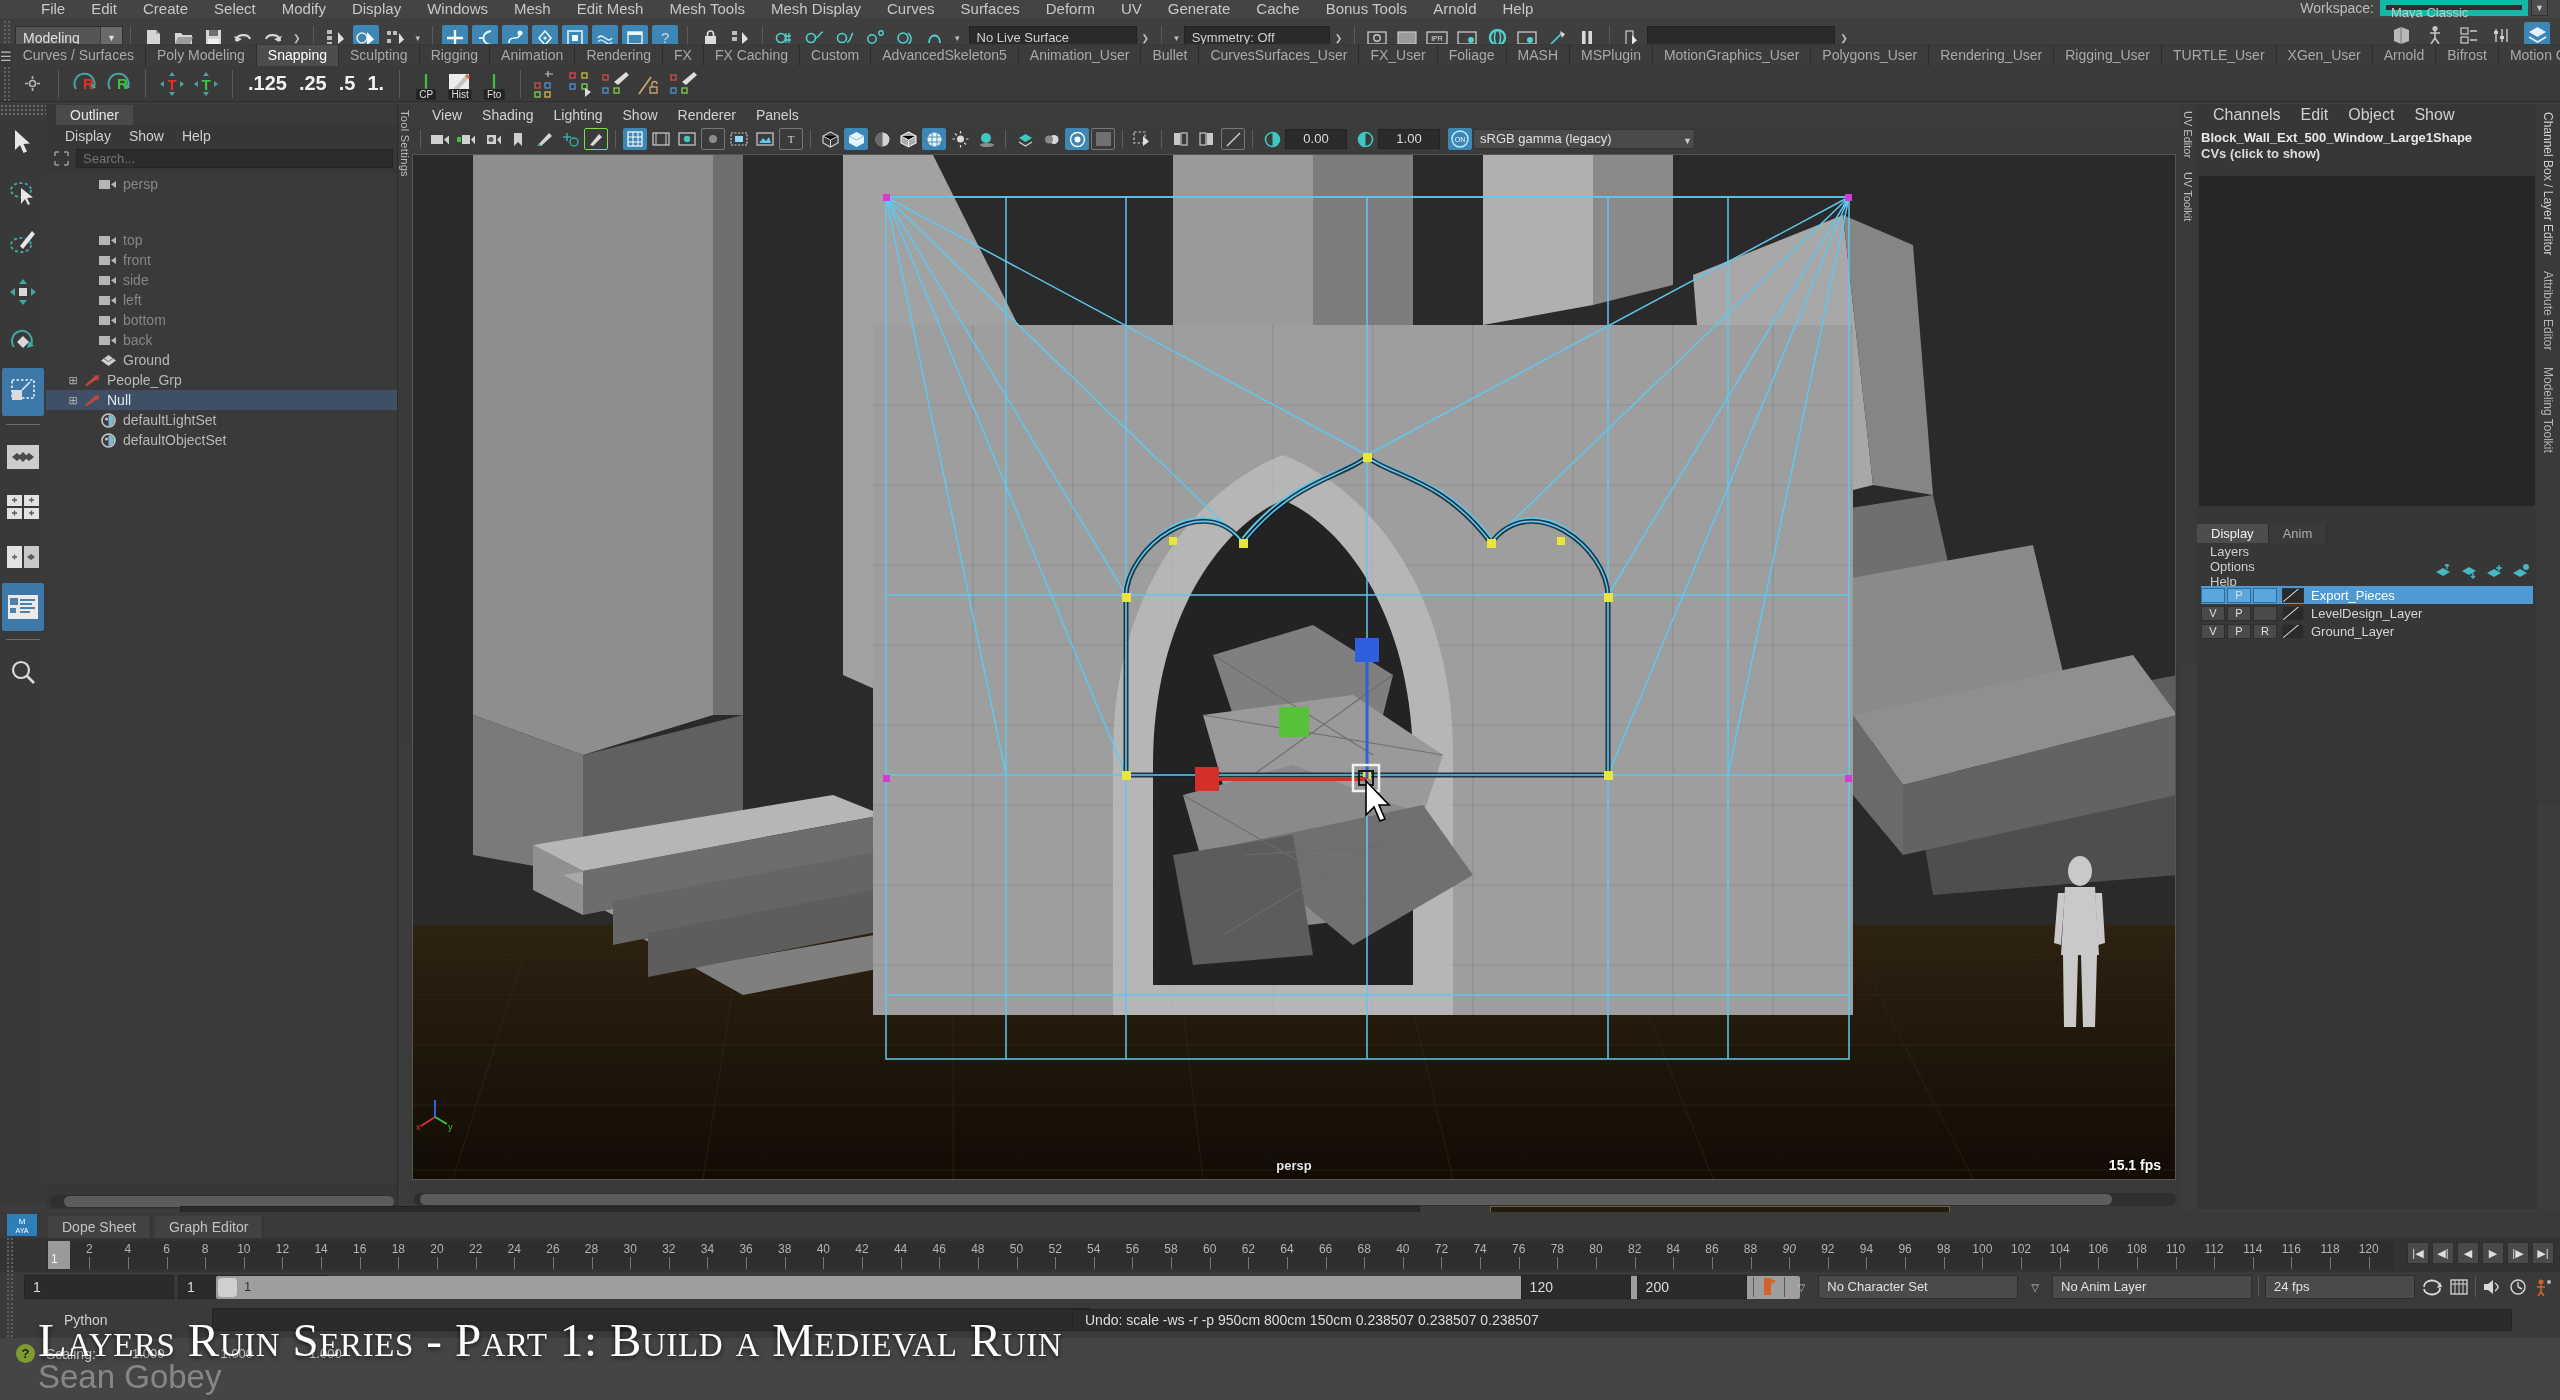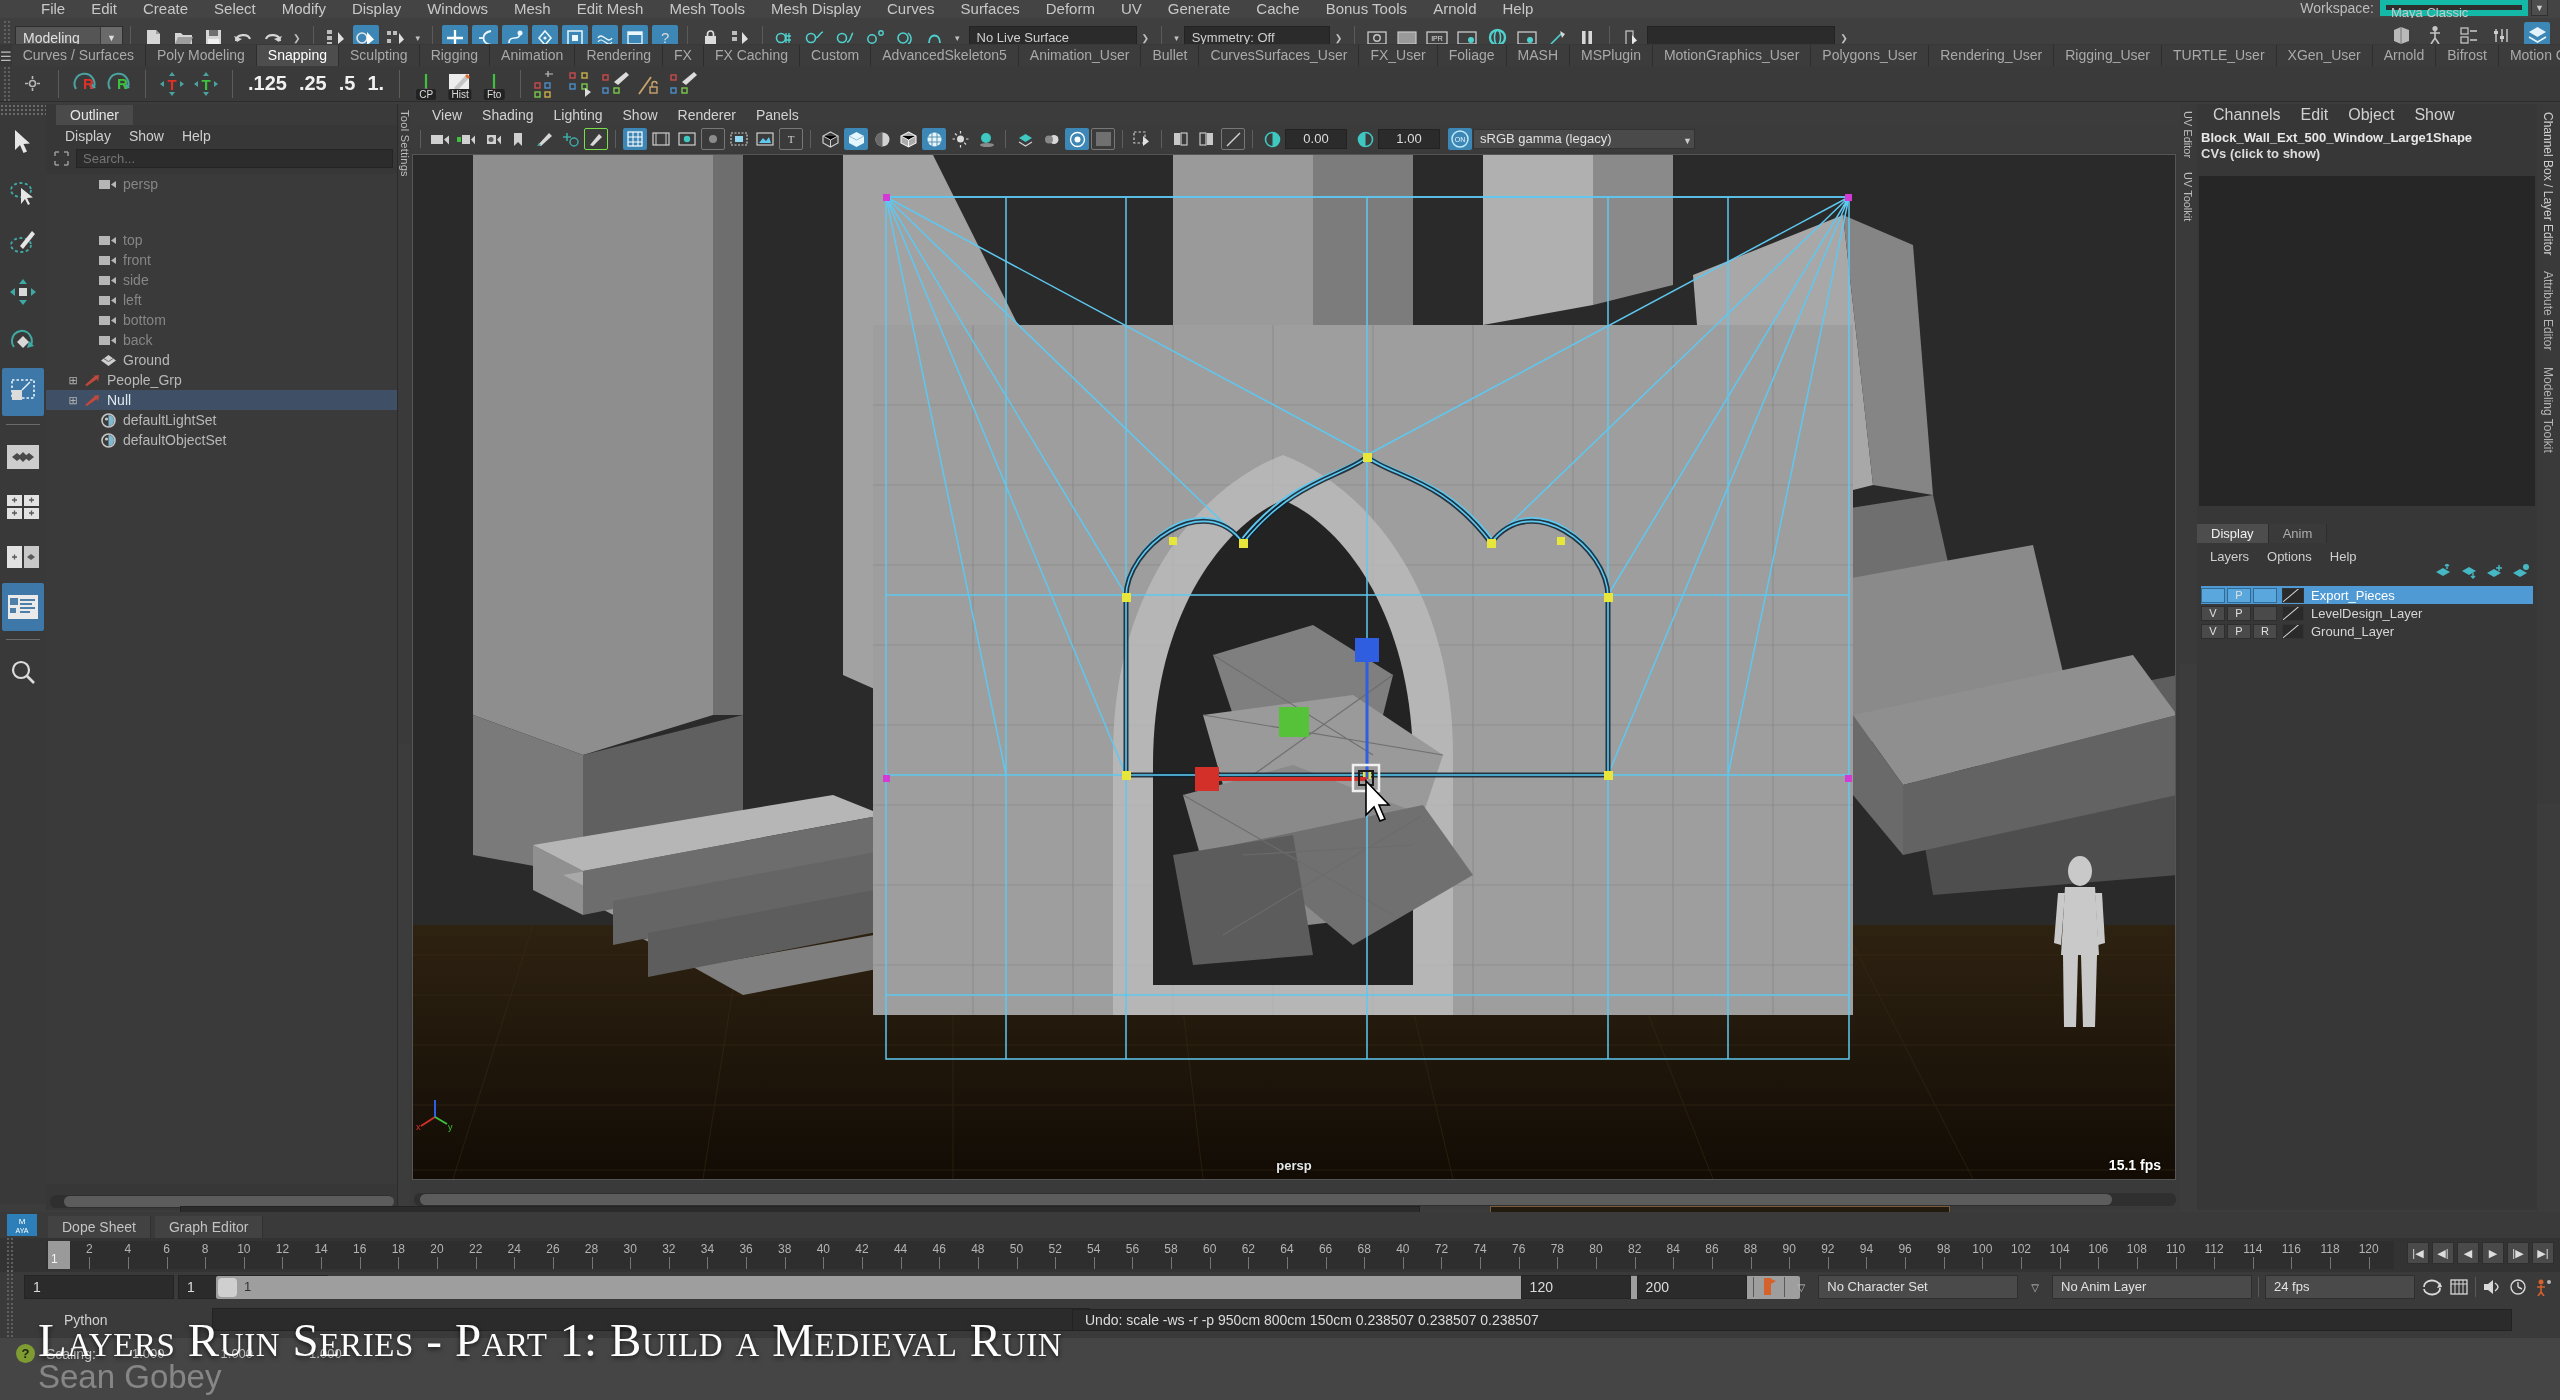--- a/index.html
+++ b/index.html
@@ -196,21 +196,21 @@
   .cb-objname { font-size: 13px; font-weight:bold; color:#e8e8e8; padding: 4px 4px 0 4px; }
   .cb-cvs { font-size: 13px; font-weight:bold; color:#dcdcdc; padding: 1px 4px 4px 4px; }
   .cb-body { position:absolute; top: 72px; left:2px; right:2px; height: 330px;
     background:#262626; }
   .le-tabs { position:absolute; top: 420px; left:0; right:0; height:19px;
     display:flex; align-items:flex-end; }
   .le-tab { height:19px; padding: 0 14px; font-size:13px; line-height:19px;
     color:#adadad; background:#3a3a3a; border-right:1px solid #2d2d2d; }
   .le-tab.sel { background:#4d4d4d; color:#f0f0f0; }
   .le-menu { position:absolute; top:440px; left:0; height:20px; display:flex;
-    align-items:flex-end; padding-left: 4px; font-size:13px; color:#cfcfcf; }
+    align-items:flex-start; padding-left: 4px; font-size:13px; color:#cfcfcf;flex-direction:column; }
   .le-menu span { padding: 0 9px; }
   .le-btns { position:absolute; top: 460px; right: 8px; display:flex; gap: 9px; }
   .le-rows { position:absolute; top: 482px; left: 4px; right: 4px; }
   .le-row { height: 18px; display:flex; align-items:center; font-size:13px;
     color:#d6d6d6; gap: 2px; }
   .le-row.sel { background: #4f9ad4; color:#fff; }
   .le-cell { width: 24px; height:15px; background:#4a4a4a; border:1px solid #2e2e2e;
     text-align:center; font-size:11px; line-height:13px; color:#e0e0e0; }
   .le-row.sel .le-cell { background:#5aa7dd; border-color:#2e6b95; }
   .le-swatch { width: 22px; height: 15px; background: #2a2a2a; border:1px solid #333;
@@ -1559,21 +1559,21 @@
           <div class="ts-num" style="left: 1550.02px;">80</div>
           <div class="ts-tick" style="left: 1588.65px;"></div>
           <div class="ts-num" style="left: 1588.65px;">82</div>
           <div class="ts-tick" style="left: 1627.28px;"></div>
           <div class="ts-num" style="left: 1627.28px;">84</div>
           <div class="ts-tick" style="left: 1665.92px;"></div>
           <div class="ts-num" style="left: 1665.92px;">86</div>
           <div class="ts-tick" style="left: 1704.55px;"></div>
           <div class="ts-num" style="left: 1704.55px;">88</div>
           <div class="ts-tick" style="left: 1743.18px;"></div>
-          <div class="ts-num" style="left: 1743.18px;">90</div>
+          <div class="ts-num" style="left: 1743.18px; font-style: italic;">90</div>
           <div class="ts-tick" style="left: 1781.82px;"></div>
           <div class="ts-num" style="left: 1781.82px;">92</div>
           <div class="ts-tick" style="left: 1820.45px;"></div>
           <div class="ts-num" style="left: 1820.45px;">94</div>
           <div class="ts-tick" style="left: 1859.08px;"></div>
           <div class="ts-num" style="left: 1859.08px;">96</div>
           <div class="ts-tick" style="left: 1897.72px;"></div>
           <div class="ts-num" style="left: 1897.72px;">98</div>
           <div class="ts-tick" style="left: 1936.35px;"></div>
           <div class="ts-num" style="left: 1936.35px;">100</div>

